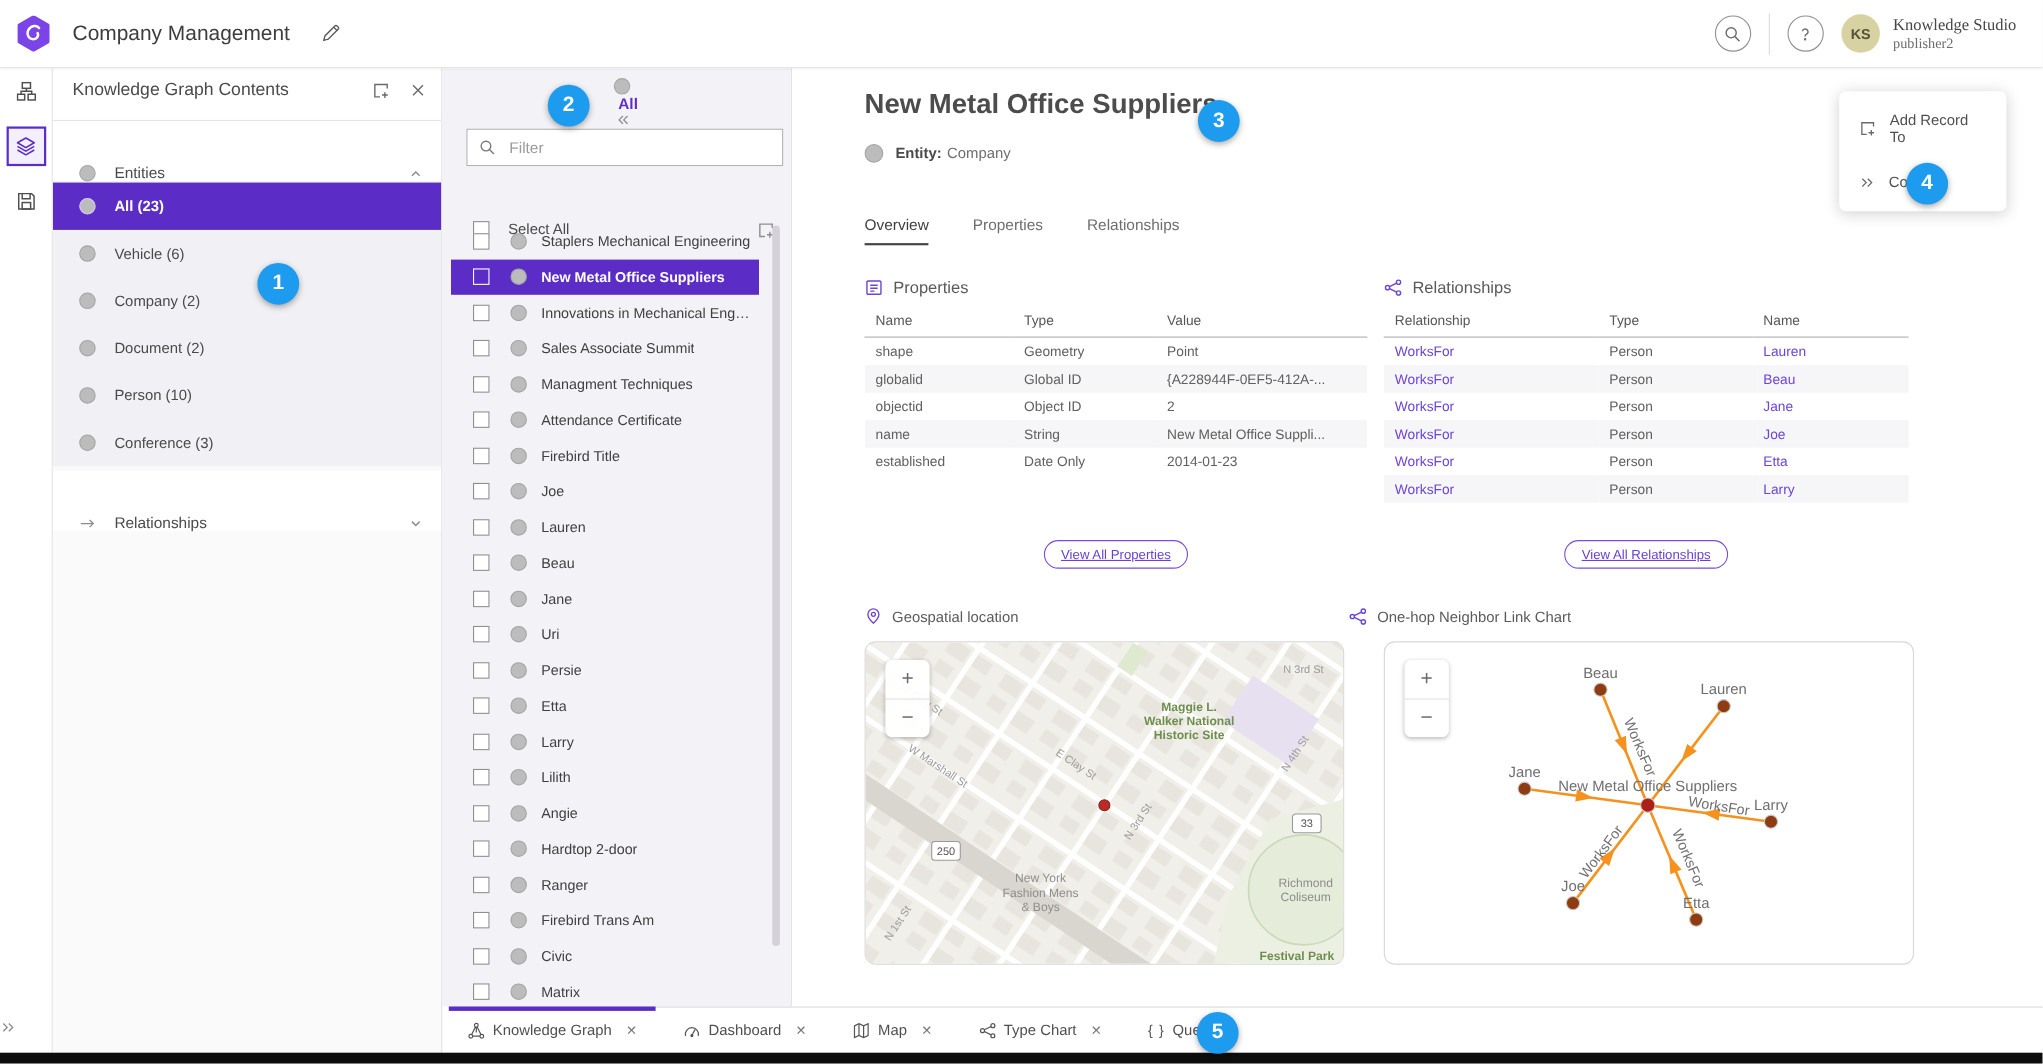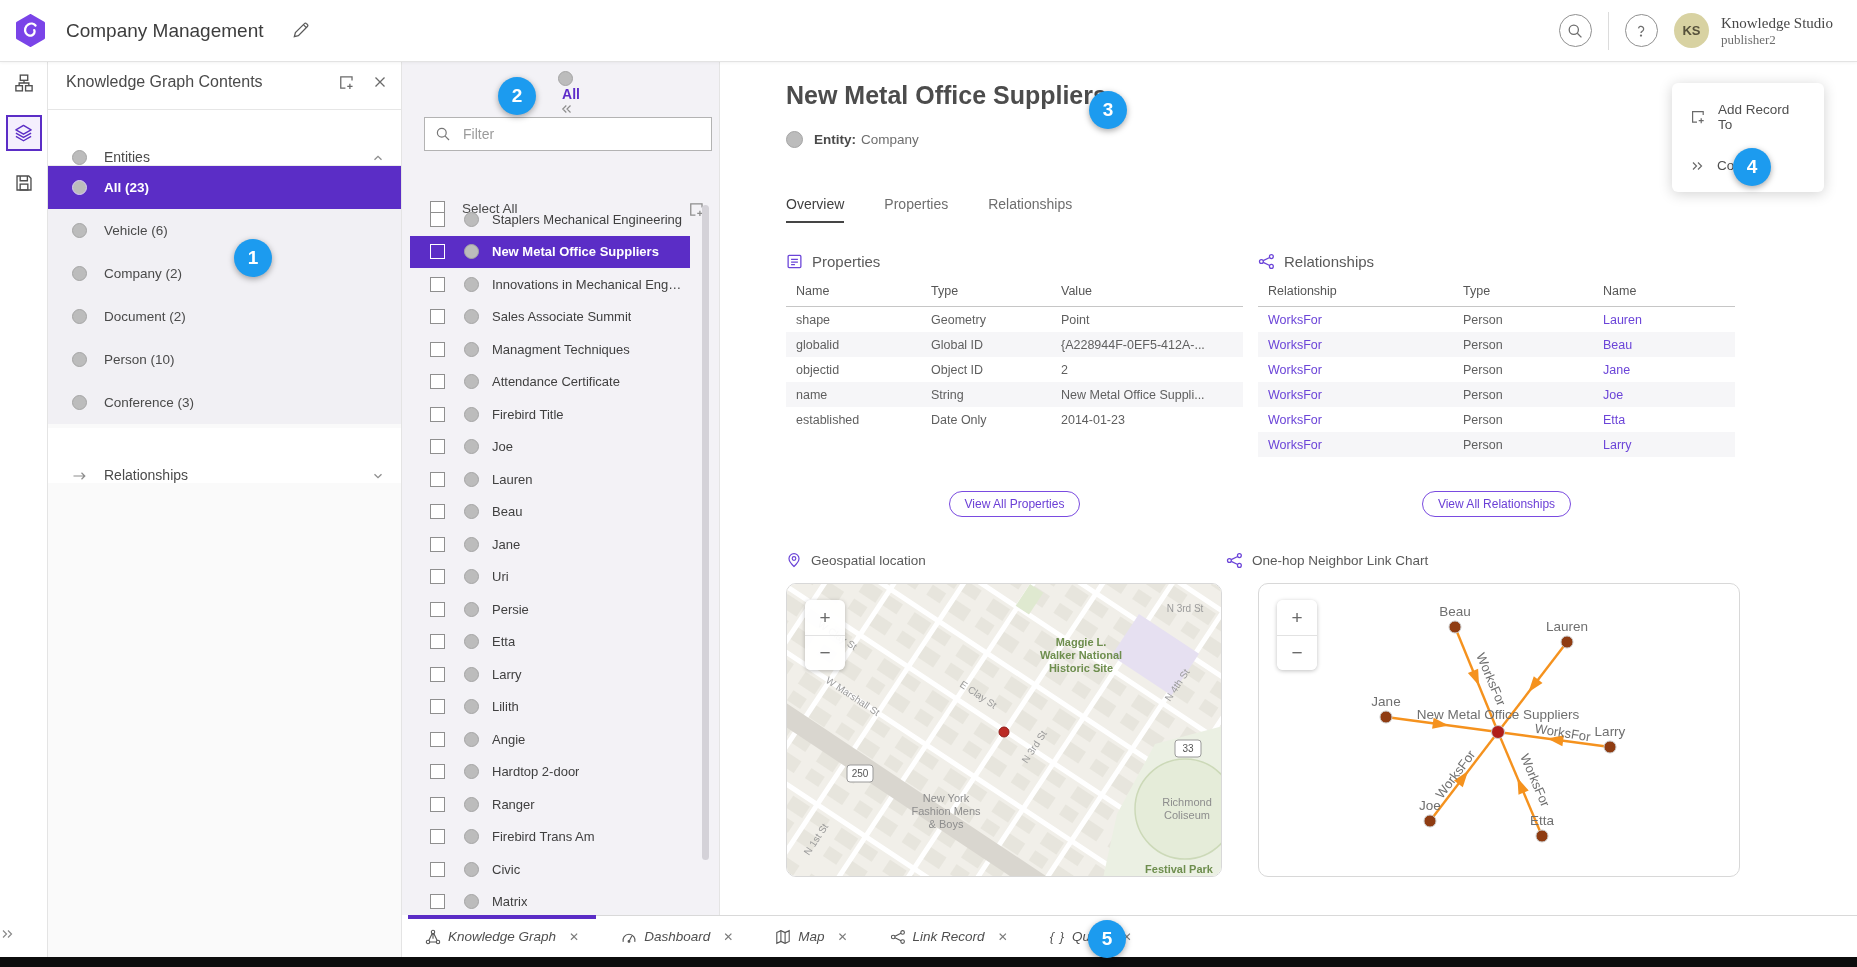--- a/index.html
+++ b/index.html
@@ -88,38 +88,38 @@
   .sec-h .sicon { color:#6b44d8; display:flex; }
   table { width:100%; border-collapse:collapse; margin-top:10px; table-layout:fixed; font-size:12.5px; color:#5f5f5f; }
   th { font-weight:normal; text-align:left; color:#565656; padding:4px 10px 8px; border-bottom:1px solid #c6c6c6; }
   td { padding:5.5px 10px; white-space:nowrap; overflow:hidden; text-overflow:ellipsis; }
   tbody tr:nth-child(even) { background:#f6f6f8; }
   td.link { color:#6b44d8; }
 
   .viewall { position:absolute; top:436px; text-align:center; }
   .viewall.left { left:66px; width:457px; } .viewall.right { left:538px; width:477px; }
   .pillbtn { display:inline-block; border:1px solid #7a4be0; color:#6b3fd6; border-radius:14px;
-             padding:5px 15px; font-size:12px; background:#fff; }
+             padding:5px 15px; font-size:12px; background:#fff;text-decoration:underline; }
 
   .card-h { position:absolute; top:497px; display:flex; align-items:center; gap:9px; font-size:13.5px; color:#5a5a5a; }
   .card-h.left { left:66px; } .card-h.right { left:506px; }
   .card-h .sicon { color:#6b44d8; display:flex; }
   .card { position:absolute; top:528px; height:294px; border:1px solid #d8d8d8; border-radius:10px;
           background:#fff; overflow:hidden; }
   .card.map { left:66px; width:436px; } .card.chart { left:538px; width:482px; }
   .zoomctl { position:absolute; left:18px; top:16px; width:40px; background:rgba(255,255,255,.95);
              border-radius:6px; box-shadow:0 1px 4px rgba(0,0,0,.25); z-index:6; }
   .zbtn { height:35px; display:flex; align-items:center; justify-content:center; font-size:19px; color:#6a6a6a; }
   .zbtn + .zbtn { border-top:1px solid #e2e2e2; }
 
   
   .tabbar { position:absolute; left:408px; top:915px; right:0; height:42px; background:#fff;
             border-top:1px solid #d9d9d9; display:flex; align-items:stretch; z-index:8; }
   .btab { position:relative; display:flex; align-items:center; padding:0 17px; margin-right:8px;
-          font-size:13.5px; color:#4f4f4f;font-style:italic; }
+          font-size:13.5px; color:#4f4f4f; }
   .btab .bicon { margin-right:7px; color:#555; display:flex; }
   .btab .bx { margin-left:13px; color:#7a7a7a; font-size:12px; }
   .btab.active::before { content:""; position:absolute; left:0; right:0; top:-1px; height:4px; background:#5b2dc6; }
   .qicon { font-size:13px; color:#555; letter-spacing:1px; }
   .blackstrip { position:absolute; left:0; top:957px; width:100%; height:10px; background:#0d0d0d; z-index:30; }
 
   
   .menu { position:absolute; left:1672px; top:83px; width:152px; background:#fff; border-radius:6px;
           box-shadow:0 2px 14px rgba(0,0,0,.18); padding:6px 0; z-index:40; }
   .menu-item { display:flex; align-items:center; gap:12px; padding:13px 18px; font-size:13.5px; color:#4f4f4f; }
@@ -702,21 +702,21 @@
      </div>
     <div class="btab">
        <span class="bicon">
         <svg width="16" height="16" viewBox="0 0 16 16" fill="none" stroke="currentColor" stroke-width="1.1">
           <circle cx="3.2" cy="8" r="1.8"></circle>
           <circle cx="12.6" cy="3.4" r="1.8"></circle>
           <circle cx="12.6" cy="12.6" r="1.8"></circle>
           <path d="M4.9 7.2l6.1-3M4.9 8.8l6.1 3"></path>
         </svg>
       </span>
-       <span>Link Record</span>
+       <span>Type Chart</span>
        <span class="bx">✕</span>
      </div>
     <div class="btab">
        <span class="bicon">
         <span class="qicon">{ }</span>
       </span>
        <span>Query</span>
        <span class="bx">✕</span>
      </div>
   </footer>

